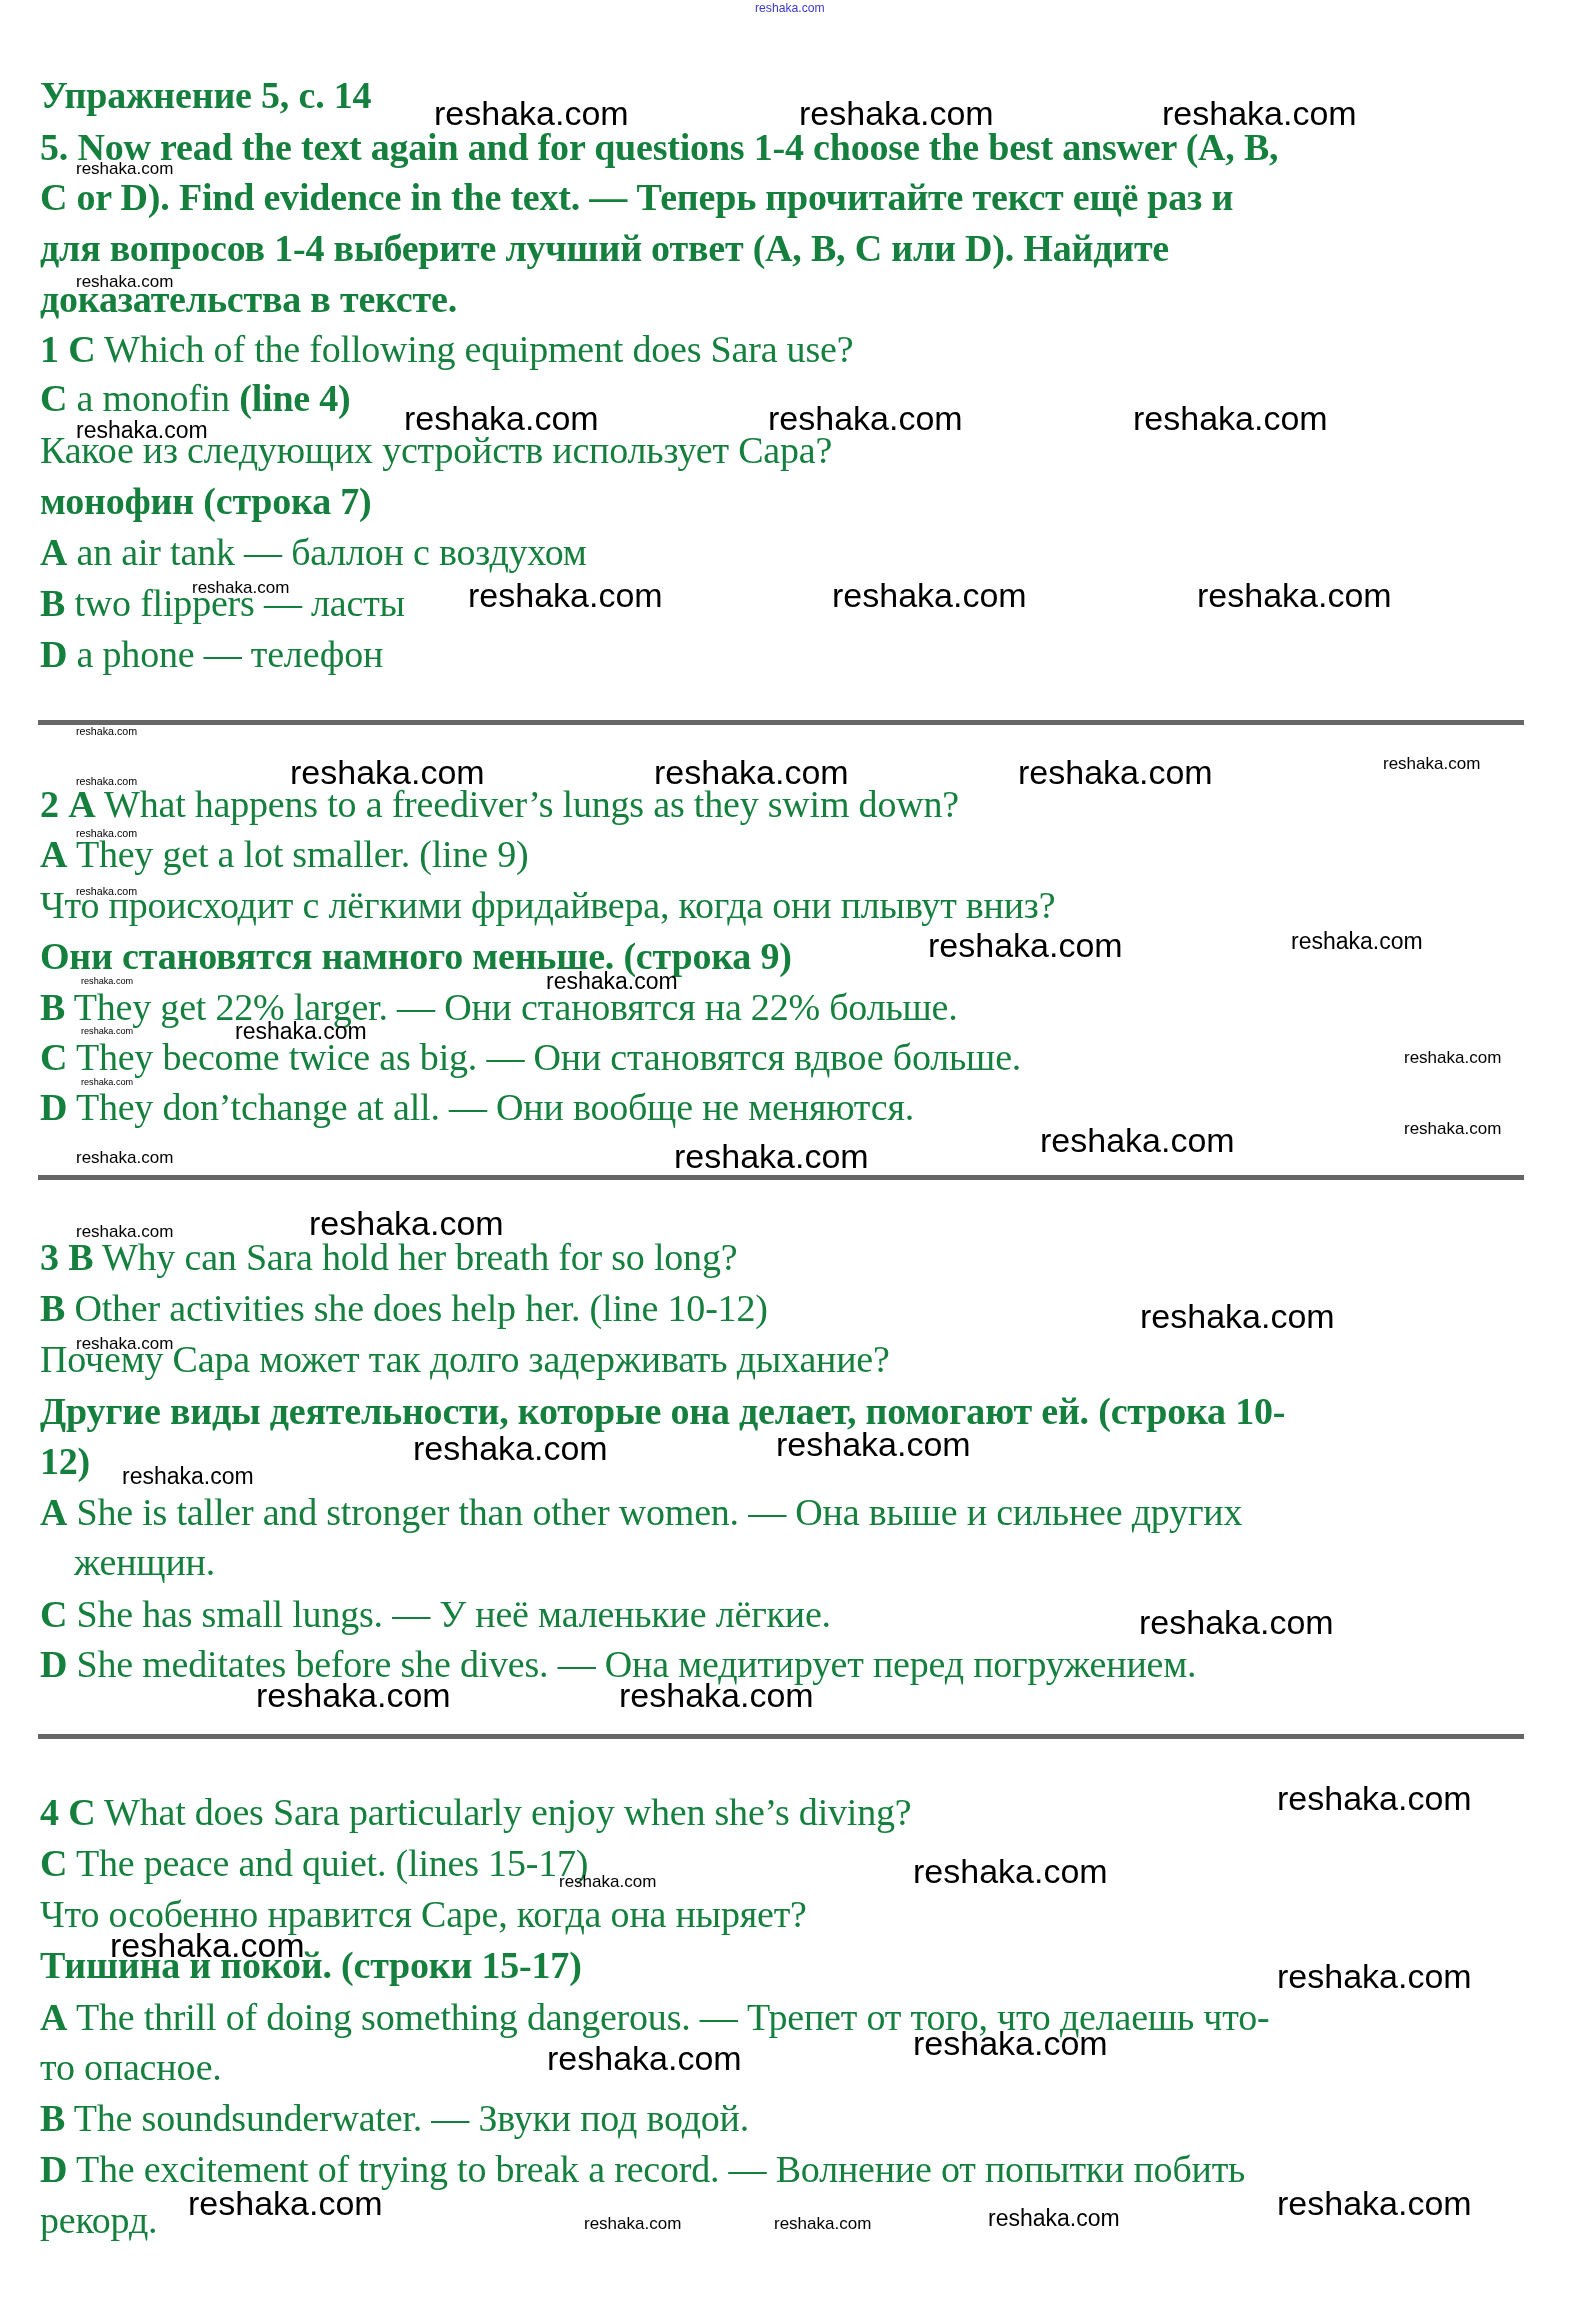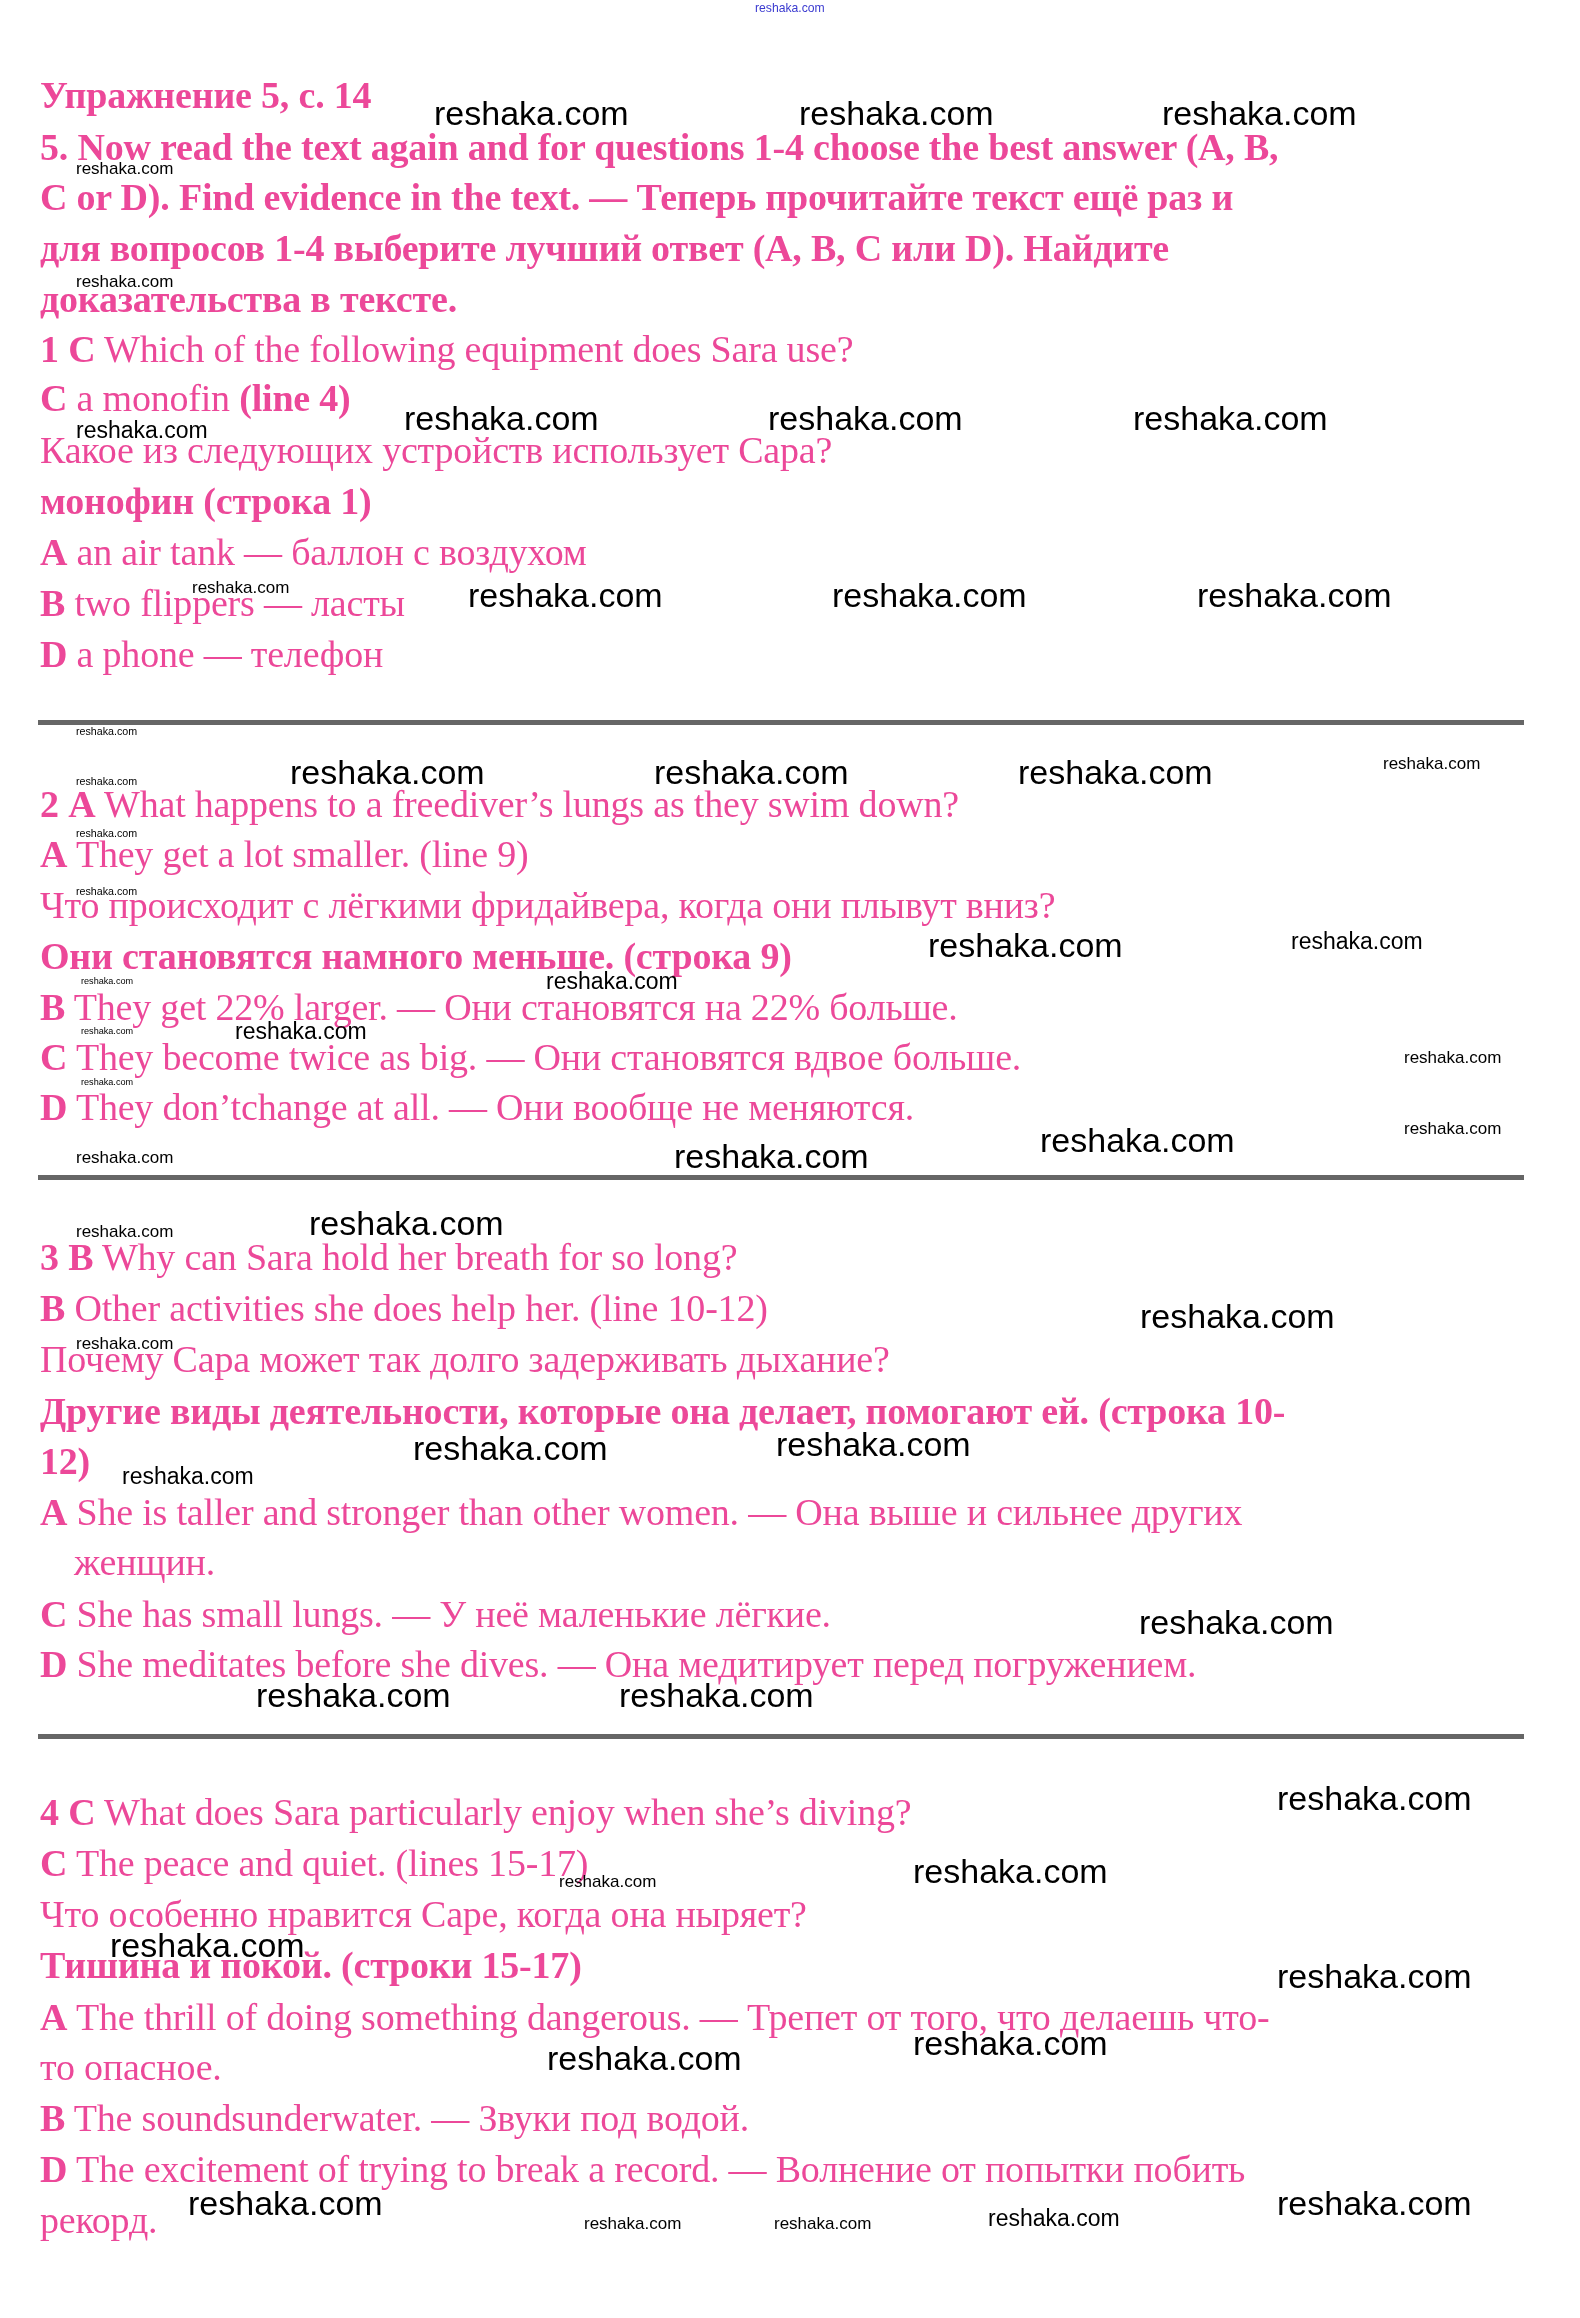--- a/index.html
+++ b/index.html
@@ -1,21 +1,21 @@
 <!DOCTYPE html>
 <html style="font-size:12.2px"><head>
 <meta charset="utf-8">
 <style>
   html, body { margin:0; padding:0; background:#ffffff; }
   body { width:1580px; height:2319px; position:relative; overflow:hidden; }
   .page { position:absolute; left:0; top:0; width:1444px; height:2319px; }
   .line {
     position:absolute; left:40px; height:50px; line-height:50px;
     font-family:"Liberation Serif","DejaVu Serif",serif;
-    font-size:38px; color:#ec4899; white-space:nowrap;
+    font-size:38px; color:#15803d; white-space:nowrap;
     letter-spacing:-0.2px;
   }
   .b { font-weight:bold; }
   .sep { position:absolute; left:38px; width:1486px; height:4.6px; background:#666666; }
   .wm {
     position:absolute; font-family:"Liberation Sans","DejaVu Sans",sans-serif;
     color:#000; white-space:nowrap; line-height:1;
   }
   .wm-l { font-size:34px; }
   .wm-m { font-size:23px; }
@@ -38,21 +38,21 @@
   <div class="line" style="top:324px;">
     <b>1</b> <b>C</b>
     <span>Which of the following equipment does Sara use?</span>
   </div>
   <div class="line" style="top:373px;">
     <b>C</b>
     <span>a monofin</span>
     <b>(line 4)</b>
   </div>
   <div class="line" style="top:425px;">Какое из следующих устройств использует Сара?</div>
-  <div class="line b" style="top:476px;">монофин (строка 1)</div>
+  <div class="line b" style="top:476px;">монофин (строка 7)</div>
   <div class="line" style="top:578px;">
     <b>B</b>
     <span>two flippers — ласты</span>
   </div>
   <div class="line" style="top:527px;">
     <b>A</b>
     <span>an air tank — баллон с воздухом</span>
   </div>
   <div class="line" style="top:629px;">
     <b>D</b>

